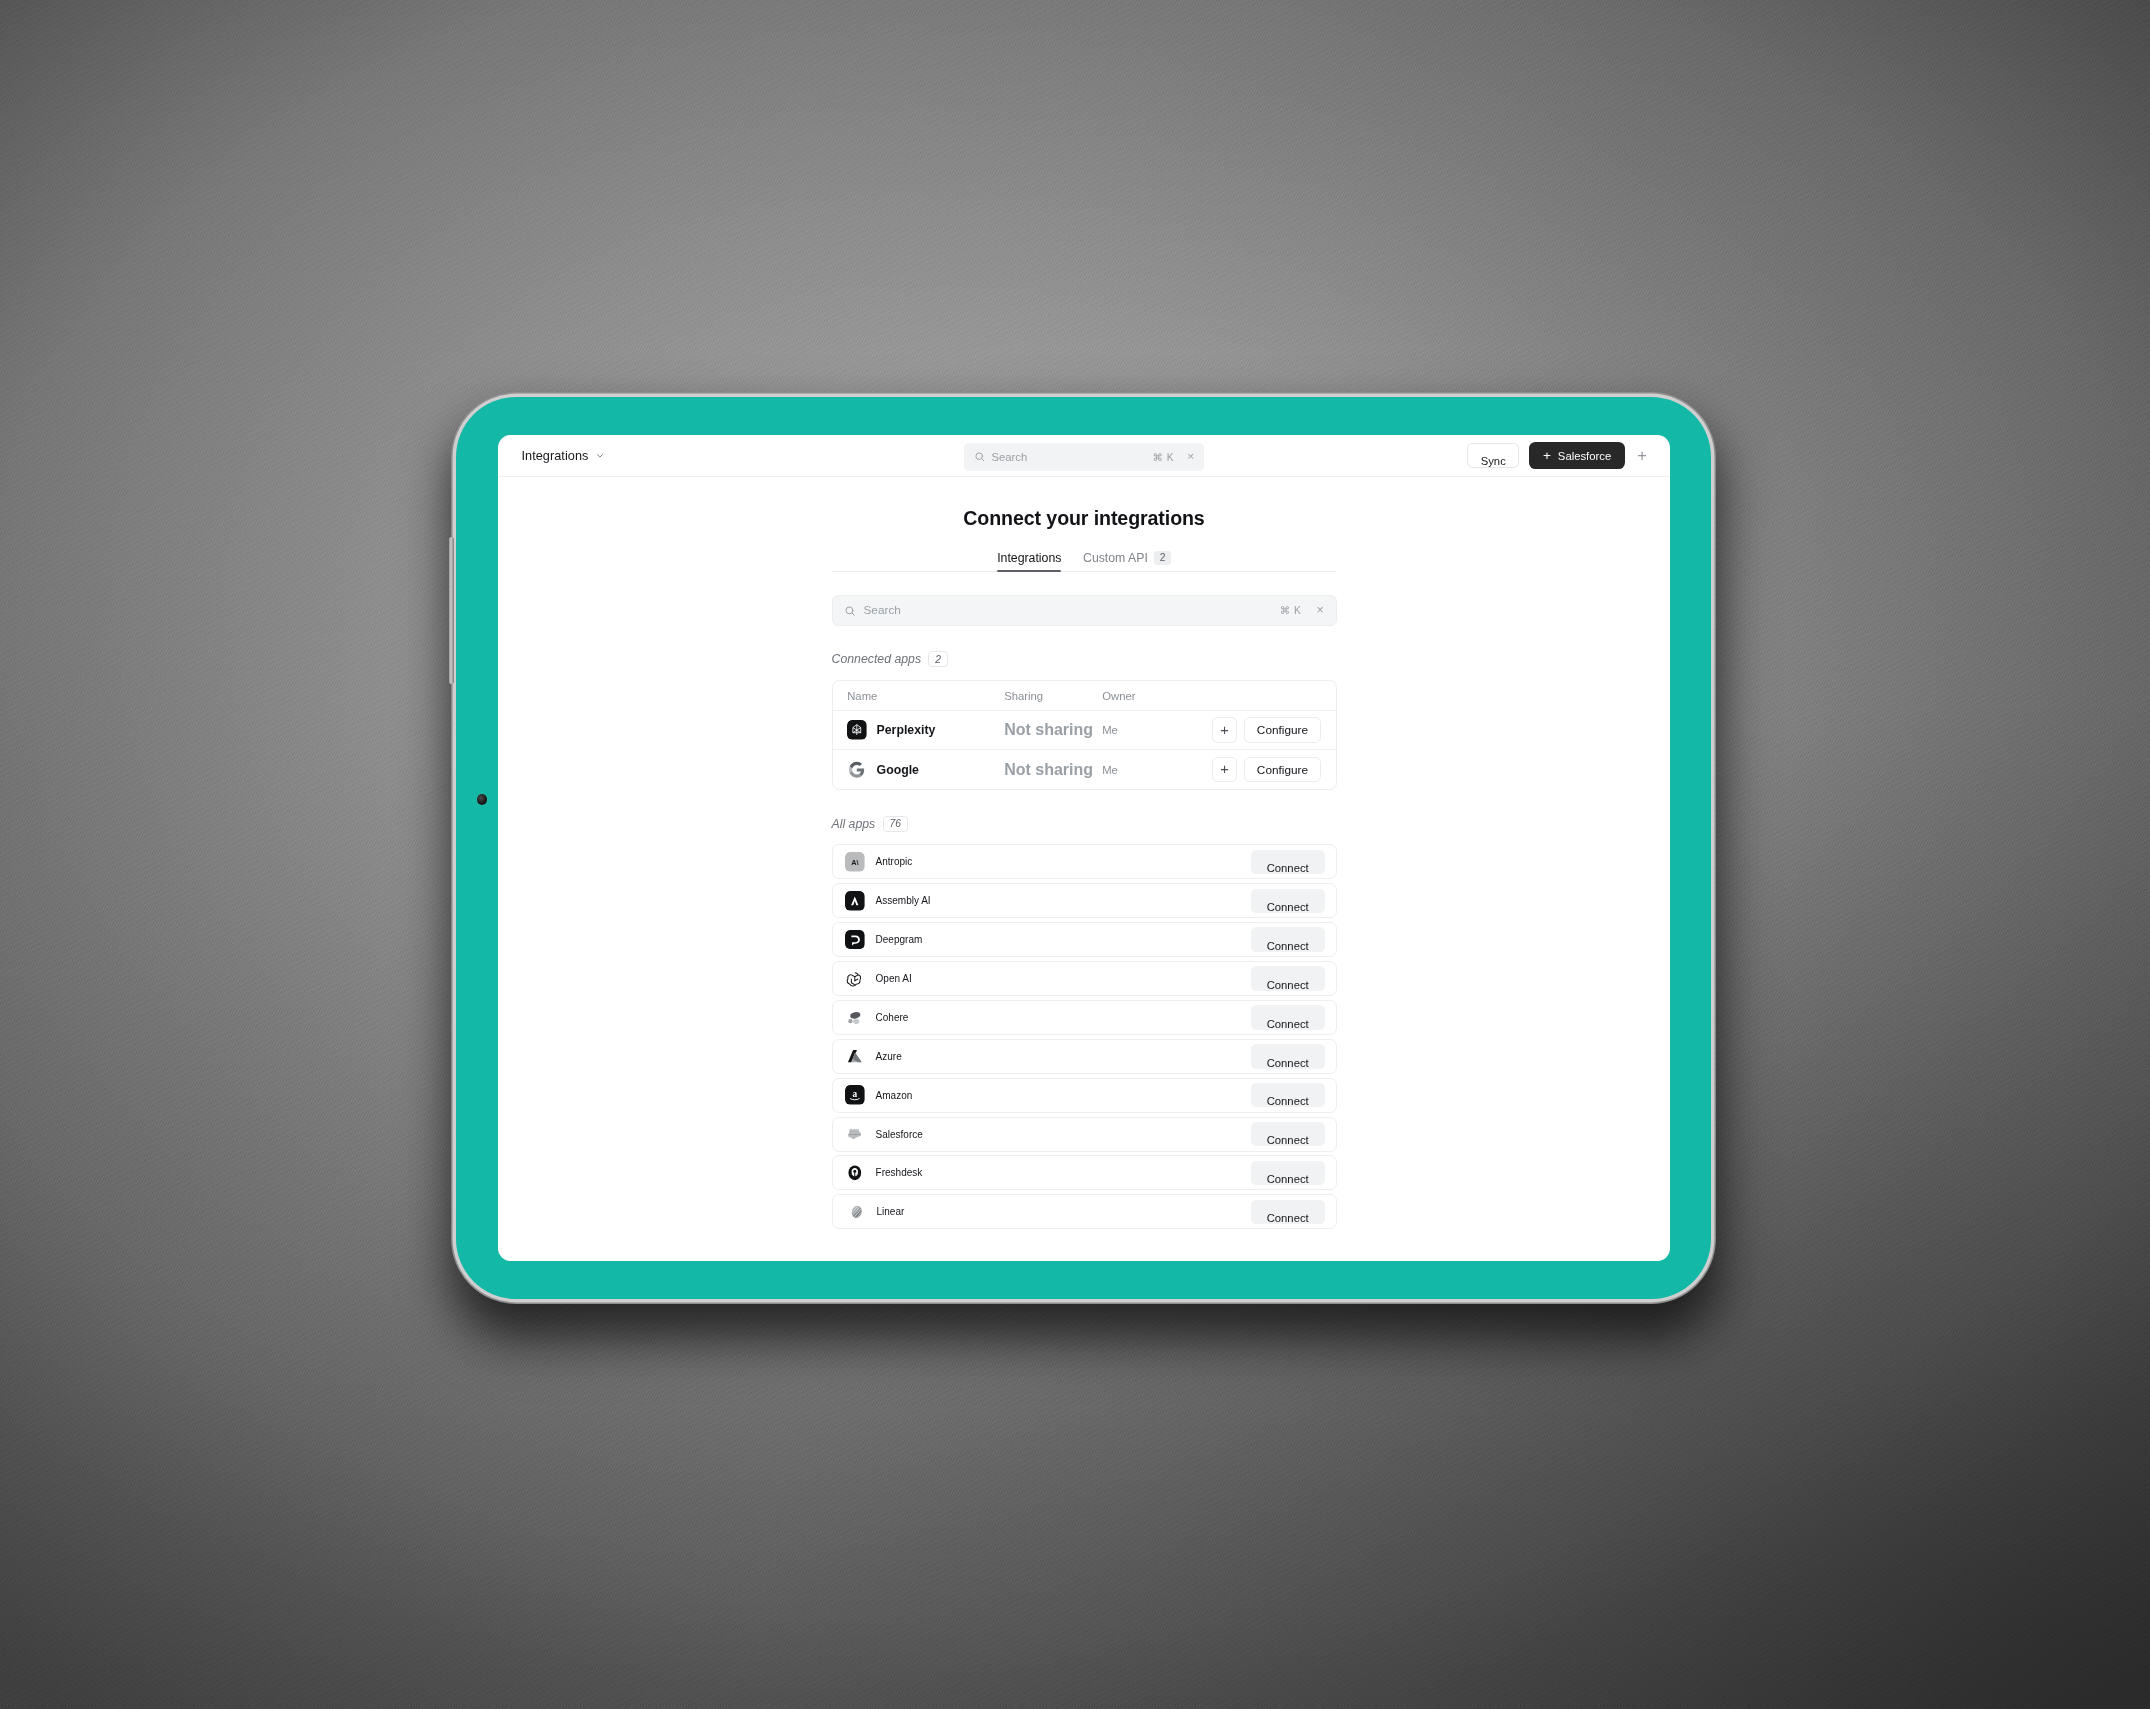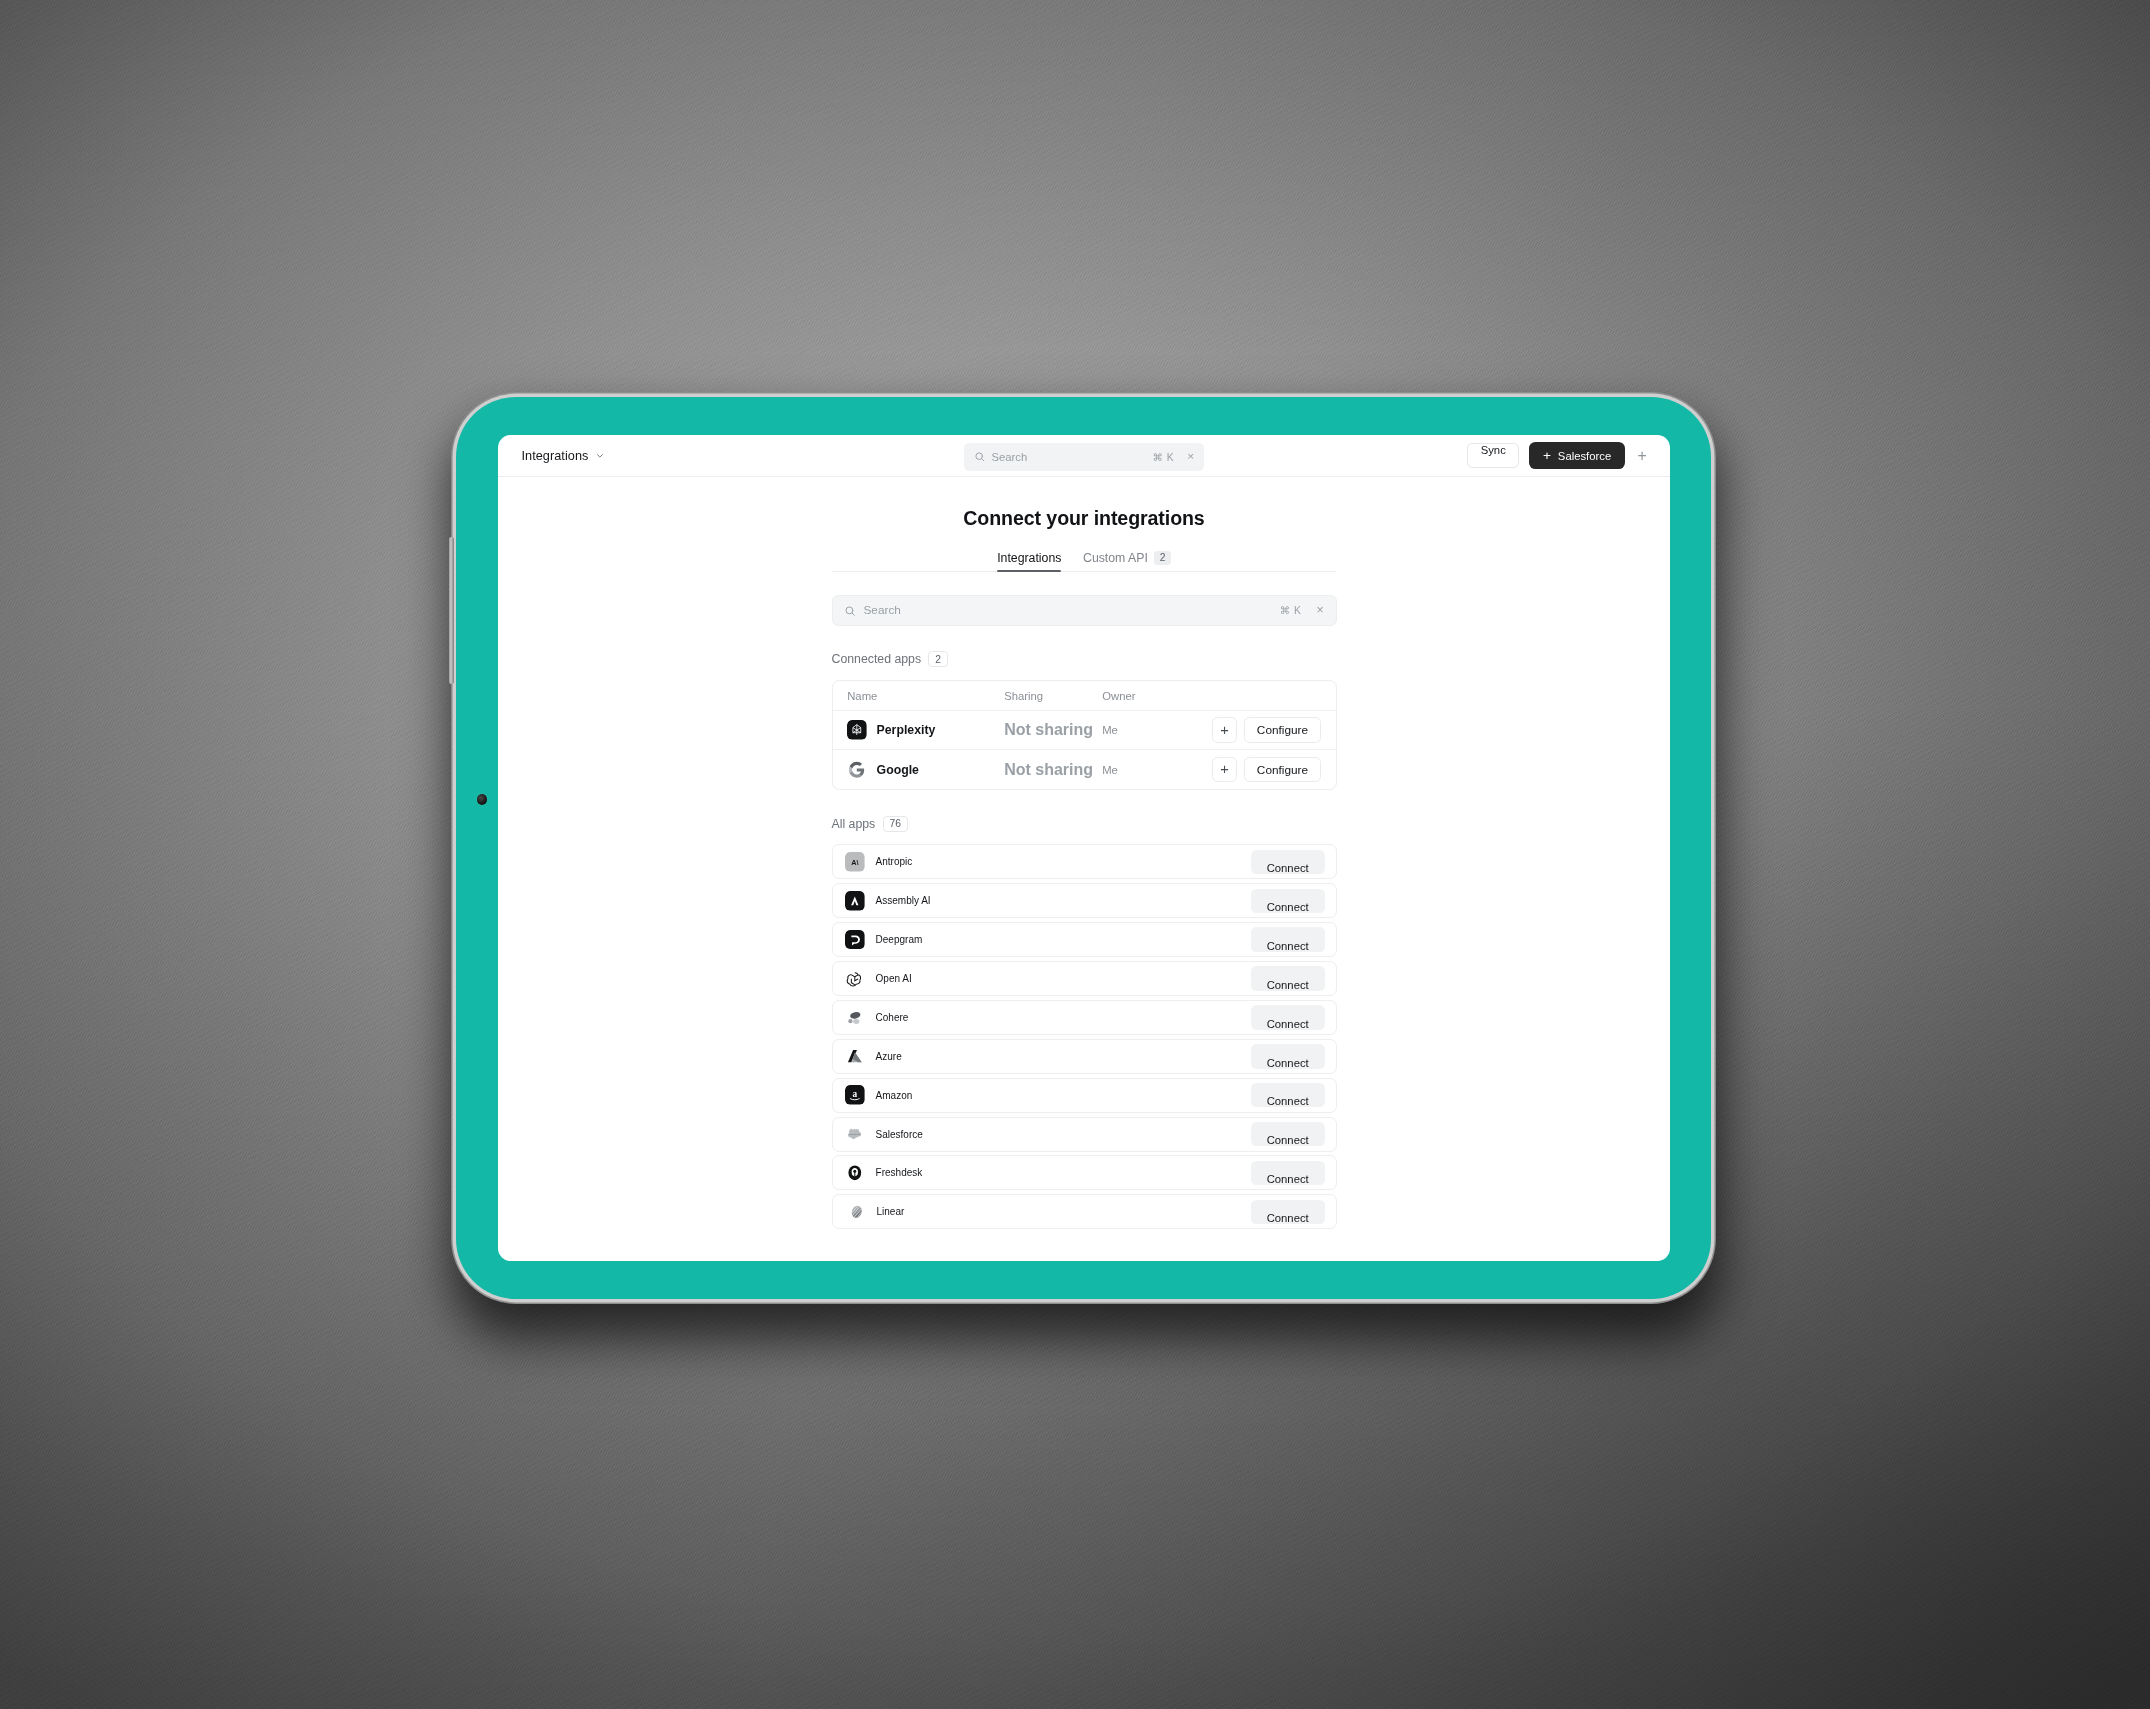--- a/index.html
+++ b/index.html
@@ -102,21 +102,21 @@
   #topsearch .xbtn { font-size:11.8px; color:#9aa0a6; margin-left:6.9px; line-height:1; }
 
   #topactions {
     margin-left:auto; margin-right:20.6px;
     display:flex; align-items:center; gap:9.8px;
   }
   .btn-sync {
     height:25.5px; padding:0 12.7px;
     border:0.5px solid #e4e6e9; border-radius:5.4px;
     background:#fff; color:#17191d; font-size:11.3px;
-    display:flex; align-items:flex-start;
+    display:flex; align-items:flex-end;
   }
   .btn-primary {
     height:26.5px; padding:0 13.7px;
     border-radius:6.4px;
     background:#282828; color:#fff; font-size:11.3px;
     display:flex; align-items:center; gap:6.9px;
   }
   .btn-primary .plus { font-size:13.7px; line-height:1; font-weight:300; }
   .icon-plus-plain {
     width:14.7px; height:14.7px; color:#8d9399;
@@ -124,21 +124,21 @@
     font-size:15.7px; font-weight:300; line-height:1;
   }
 
   
   #content {
     height:calc(100% - 42px);
     overflow:hidden;
     display:flex; flex-direction:column; align-items:center;
     padding-top:30px;
   }
-  .inner { width:505px; }
+  .inner { width:505px;font-style:italic; }
 
   #page-title {
     font-size:19.6px; font-weight:700; color:#111316;
     text-align:center; letter-spacing:-0.1px;
   }
 
   
   #tabs {
     margin-top:20.6px;
     display:flex; justify-content:center; align-items:flex-end;

